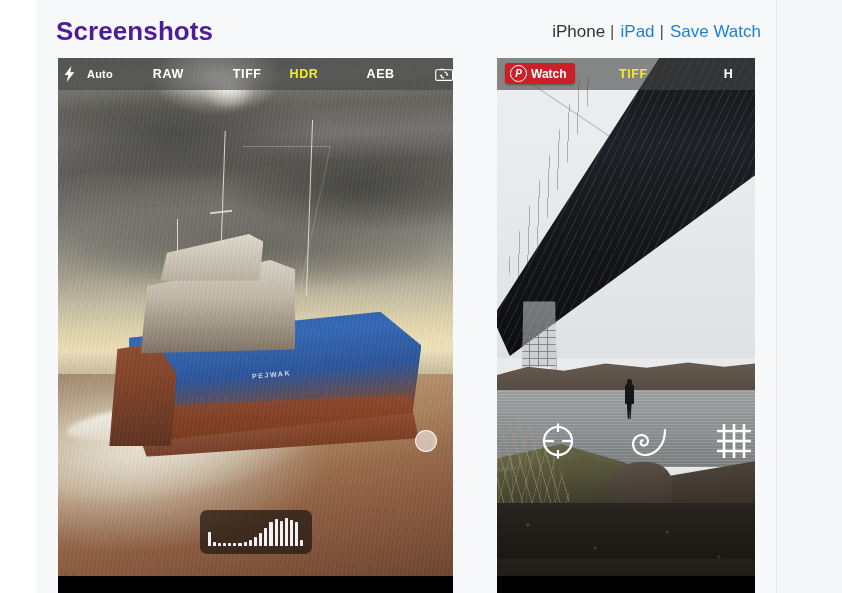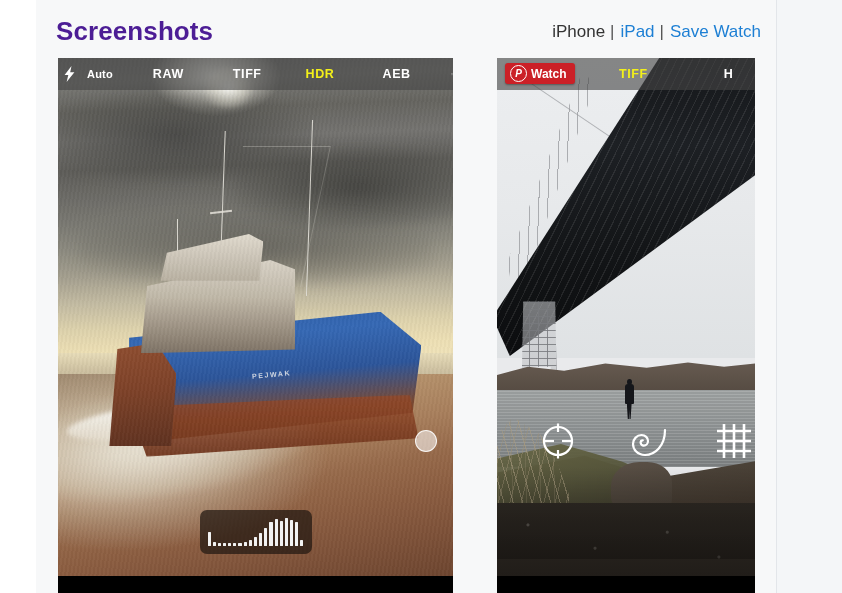--- a/index.html
+++ b/index.html
@@ -608,21 +608,21 @@
           <div class="cam-topbar">
             <div class="flash-group">
               <svg class="flash-bolt" viewBox="0 0 11 16">
                 <polygon points="7.5,0 0.6,9 4.3,9 2.6,16 10.4,6.2 6.2,6.2" fill="#ffffff"></polygon>
               </svg>
               <span class="flash-label">Auto</span>
             </div>
 
             <span class="mode-item" style="margin-left:40px;">RAW</span>
             <span class="mode-item" style="margin-left:49px;">TIFF</span>
-            <span class="mode-item active" style="margin-left:44px;">HDR</span>
+            <span class="mode-item active" style="margin-left:28px;">HDR</span>
             <span class="mode-item" style="margin-left:48px;">AEB</span>
 
             <svg class="flip-icon" style="margin-left:40px;" viewBox="0 0 26 20">
               <rect x="1" y="4" width="24" height="15" rx="2" ry="2" fill="none" stroke="#ffffff" stroke-width="1.6"></rect>
               <path d="M7 2.5 h6 l1.2 1.5 h-8.4 z" fill="#ffffff"></path>
               <path d="M13 7.2 a4.3 4.3 0 0 1 4.3 4.3" fill="none" stroke="#ffffff" stroke-width="1.6"></path>
               <path d="M13 15.8 a4.3 4.3 0 0 1 -4.3 -4.3" fill="none" stroke="#ffffff" stroke-width="1.6"></path>
               <polygon points="17.3,9.2 19.2,12 15.4,12" fill="#ffffff"></polygon>
               <polygon points="8.7,13.8 6.8,11 10.6,11" fill="#ffffff"></polygon>
             </svg>

